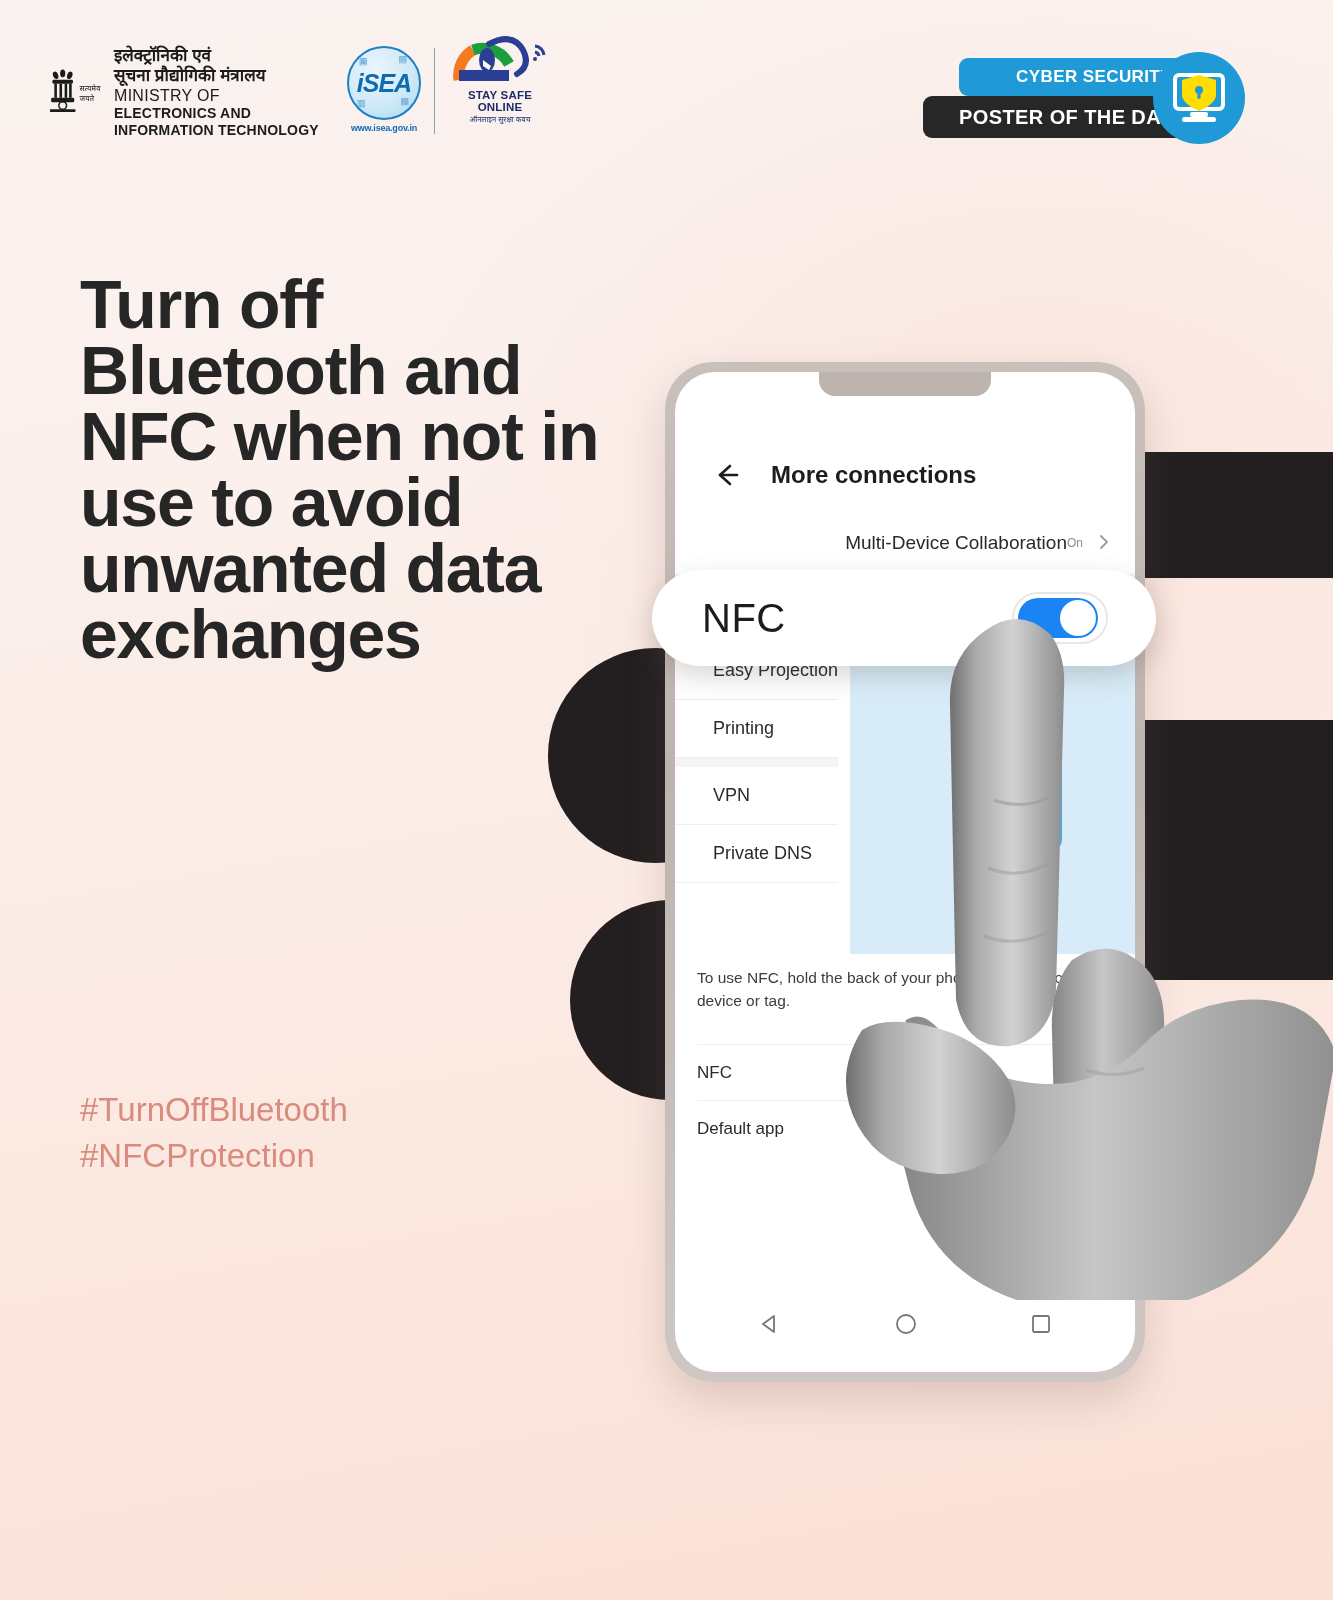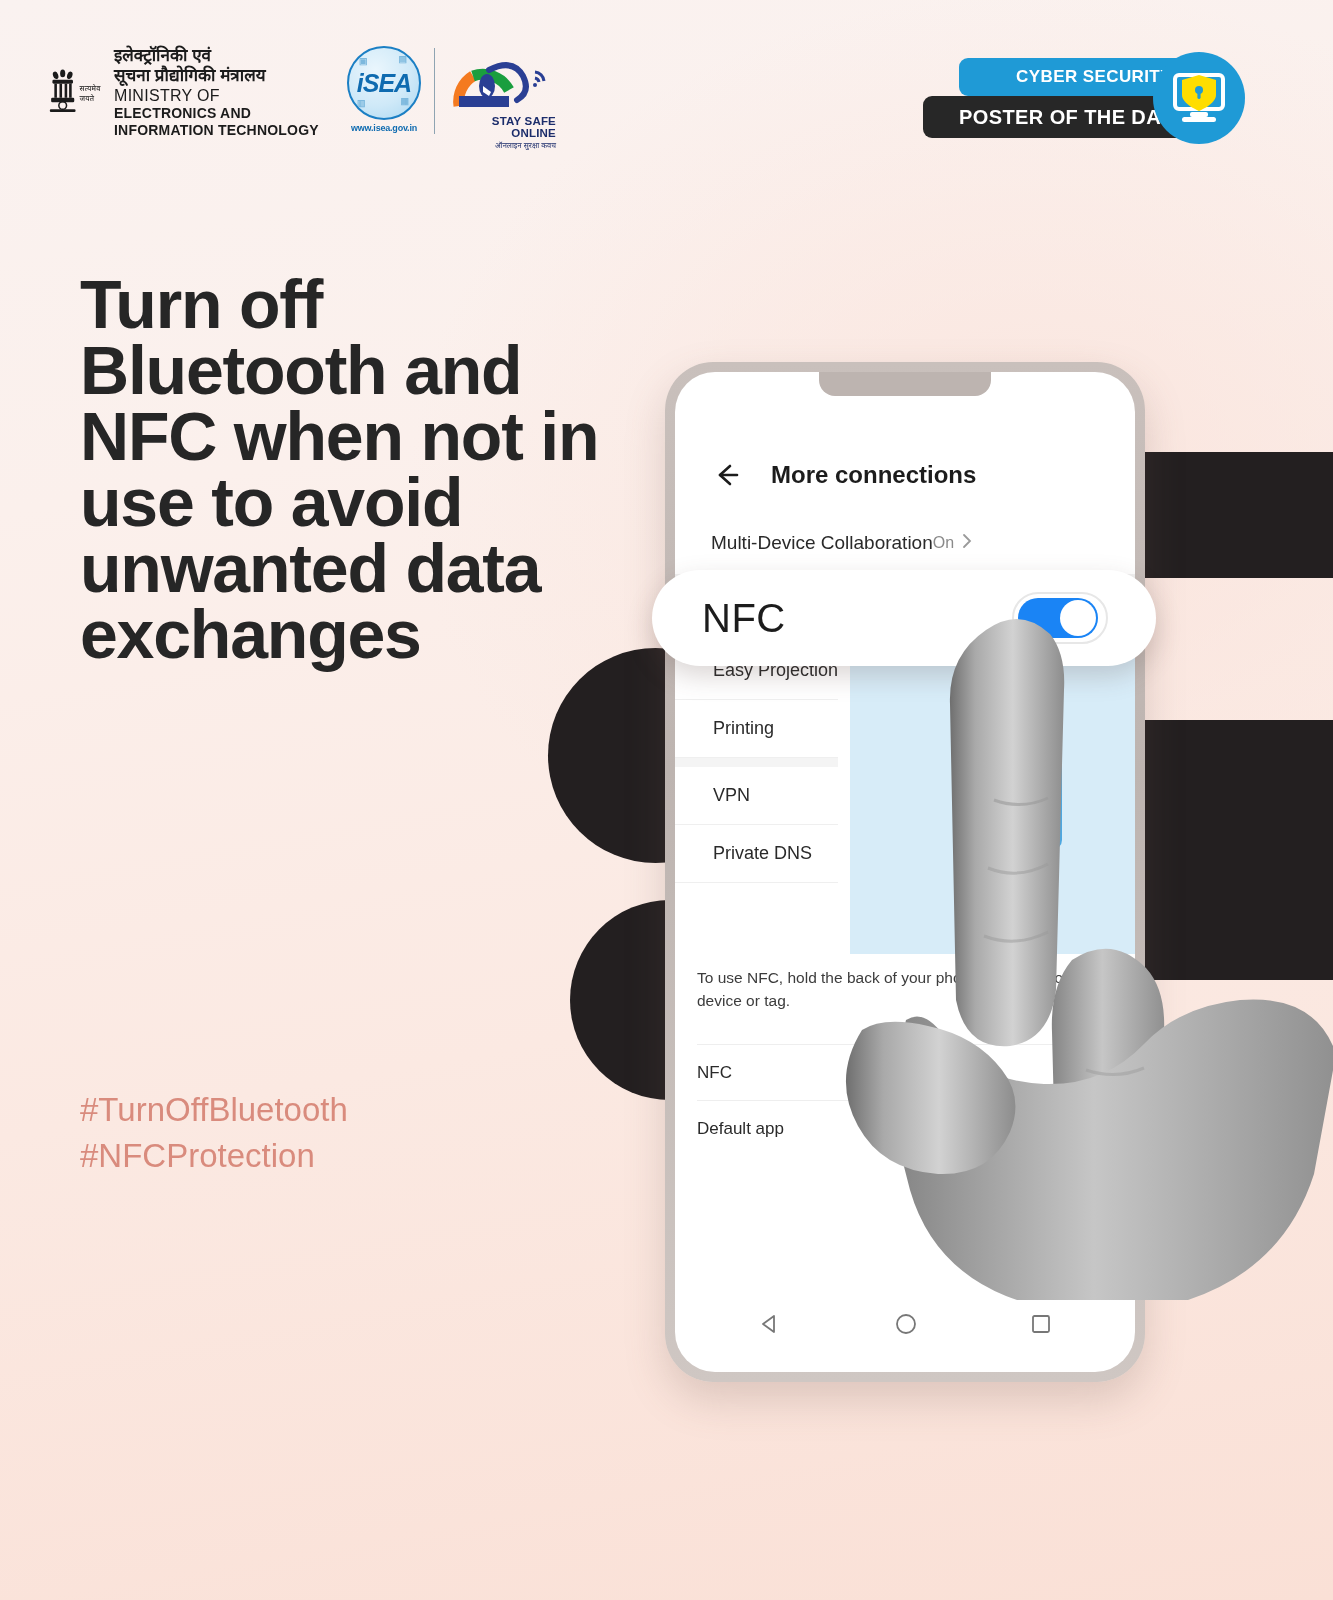--- a/index.html
+++ b/index.html
@@ -31,21 +31,21 @@
   .isea-circle { width:74px; height:74px; border-radius:50%; margin:0 auto;
     background:radial-gradient(circle at 38% 32%, #eaf6fd 0%, #cfe9f8 55%, #a9d7f1 100%);
     border:2px solid #1b7fc4; position:relative; overflow:hidden; }
   .isea-word { position:absolute; left:0; right:0; top:50%; transform:translateY(-50%);
     font-size:25px; font-weight:800; color:#0f6bb0; letter-spacing:-1px; font-style:italic; }
   .isea-url { font-size:9px; font-weight:700; color:#0f6bb0; margin-top:3px; letter-spacing:-.2px; }
   .isea-deco { position:absolute; font-size:9px; color:#7cb8dd; font-weight:700; }
 
   .divider-v { position:absolute; left:434px; top:48px; width:1px; height:86px; background:#8fa4b2; }
 
-  .sso-block { position:absolute; left:444px; top:56px; width:112px; text-align:right; }
+  .sso-block { position:absolute; left:444px; top:30px; width:112px; text-align:center; }
   .sso-art { width:106px; height:58px; position:relative; margin:0 auto; }
   .sso-title { font-size:11.5px; font-weight:800; color:#1c2d6b; letter-spacing:.2px; margin-top:1px; }
   .sso-sub { font-size:7.5px; color:#1c2d6b; margin-top:1px; }
 
   .badge { position:absolute; right:88px; top:52px; width:330px; height:94px; }
   .badge-top { position:absolute; left:44px; top:6px; width:250px; height:38px;
     background:#1f9ad6; border-radius:9px; display:flex; align-items:center; justify-content:center; }
   .badge-top span { color:#fff; font-size:17px; font-weight:800; letter-spacing:.4px;margin-left:20px; }
   .badge-bot { position:absolute; left:8px; top:44px; width:286px; height:42px;
     background:#272727; border-radius:9px; display:flex; align-items:center; justify-content:center; }
@@ -74,23 +74,23 @@
     border-radius:48px; box-shadow:0 18px 40px rgba(120,90,80,0.22);
     padding:10px;
   }
   .screen { position:relative; width:100%; height:100%; background:#fff; border-radius:40px; overflow:hidden; }
   .notch { position:absolute; left:50%; transform:translateX(-50%); top:0; width:172px; height:24px;
     background:#bdb4b0; border-radius:0 0 16px 16px; }
   .app-head { position:absolute; top:74px; left:0; right:0; height:58px; display:flex; align-items:center; padding-left:36px; gap:30px; }
   .back-arrow { width:30px; height:30px; }
   .app-title { font-size:24px; font-weight:700; color:#1c1c1c; }
   .row-mdc { position:absolute; top:142px; left:36px; right:26px; height:58px;
-    display:flex; align-items:center; justify-content:flex-start; }
+    display:flex; align-items:center; justify-content:flex-end; }
   .row-mdc .lbl { font-size:19px; color:#2a2a2a; }
-  .row-mdc .val { font-size:16px; color:#8a8a8a; display:flex; align-items:center; gap:8px; }
+  .row-mdc .val { font-size:12px; color:#8a8a8a; display:flex; align-items:center; gap:16px; }
   .sep { position:absolute; left:0; right:0; top:202px; height:8px; background:#f1f1f1; }
 
   .list { position:absolute; top:212px; left:0; width:163px; }
   .list-item { height:58px; display:flex; align-items:center; padding-left:38px;
     font-size:18px; color:#2a2a2a; border-bottom:1px solid #efefef; white-space:nowrap; }
   .list-gap { height:9px; background:#f4f4f4; border:none; }
 
   .illus { position:absolute; top:222px; left:175px; right:0; height:360px; background:#d7ecf8; }
   .illus-card { position:absolute; left:112px; top:42px; width:100px; height:214px;
     background:#4ea7e0; border-radius:10px; }

